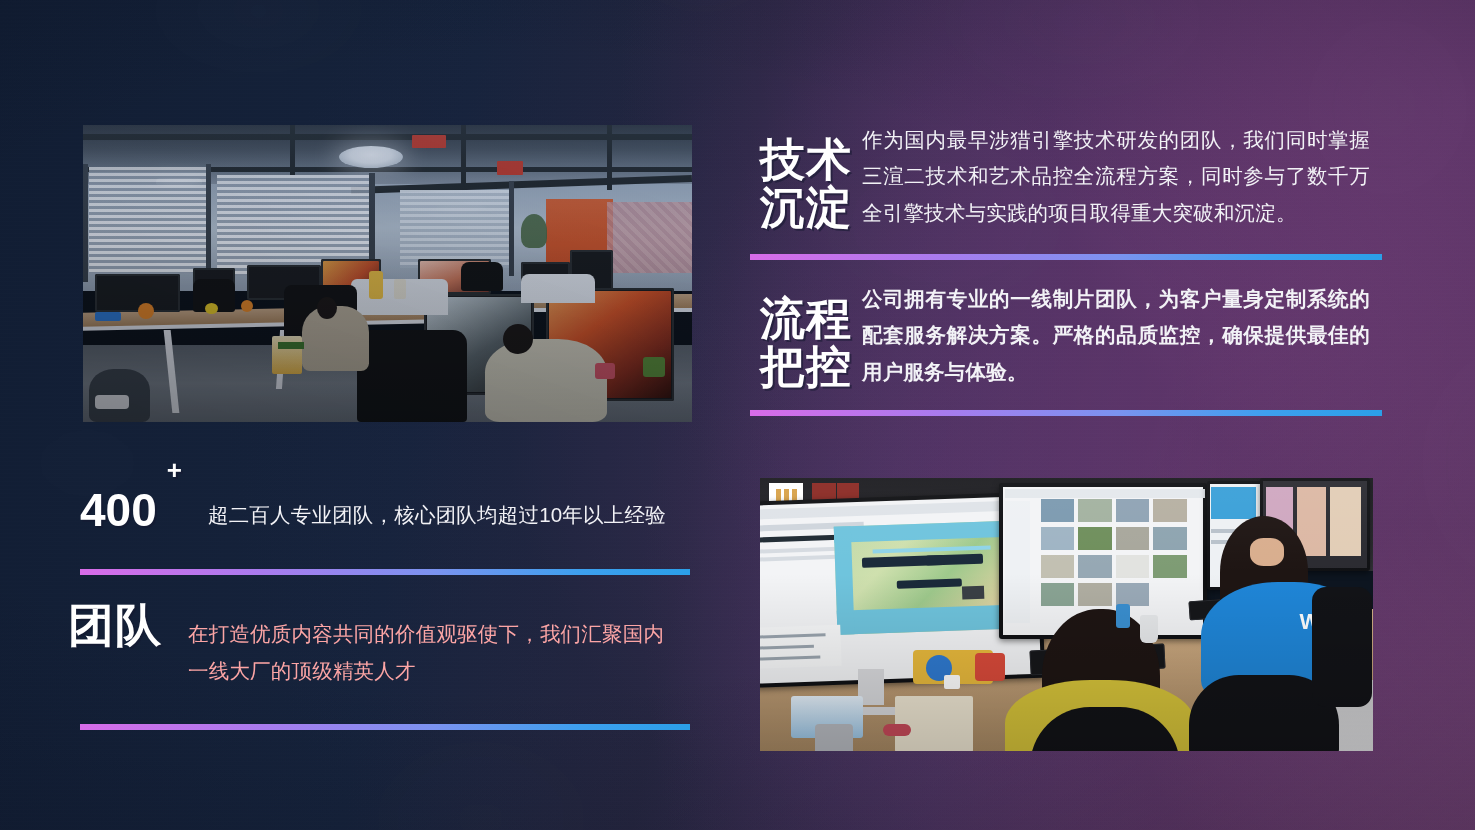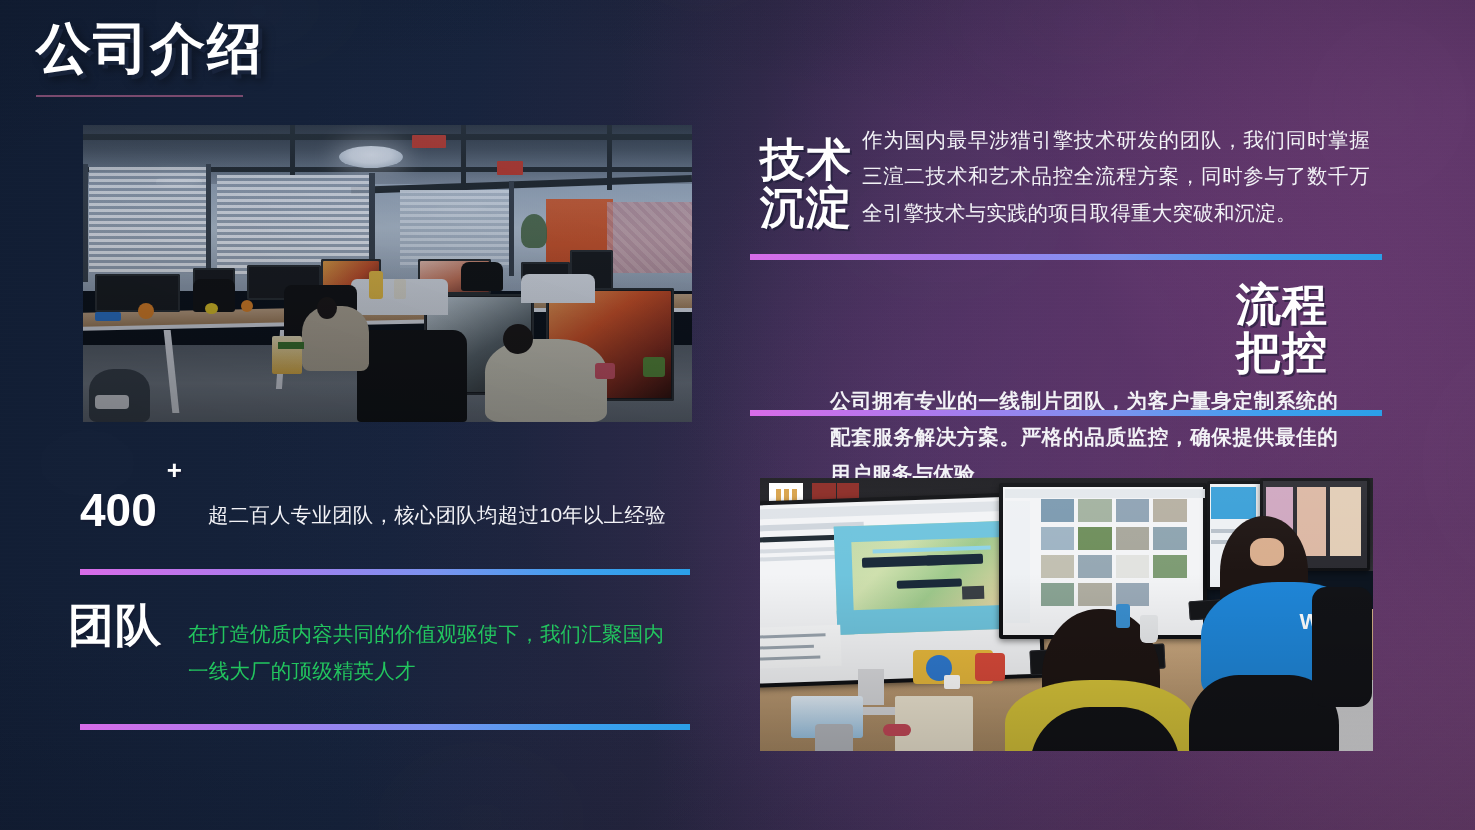--- a/index.html
+++ b/index.html
@@ -151,36 +151,32 @@
     text-shadow:2px 2px 0 rgba(20,24,48,.55);
   }
   #stat-text { font-size:20.5px; color:#f2f2f6; margin-left:36px; margin-bottom:4px; letter-spacing:.2px; }
 
   #team-block { position:absolute; left:68px; top:600px; display:flex; align-items:flex-start; }
   #team-key {
     width:120px; flex:0 0 120px;
     font-size:46px; font-weight:bold; color:#ffffff; line-height:1.1; letter-spacing:1px;
     text-shadow:2px 2px 0 rgba(20,24,48,.55);
   }
-  #team-body { font-size:20.5px; color:#22c55e; line-height:1.8; letter-spacing:.2px; width:490px; }
+  #team-body { font-size:20.5px; color:#fca5a5; line-height:1.8; letter-spacing:.2px; width:490px; }
 </style>
 </head>
 <body>
 
 <div id="slide">
 
   <div class="bg-base"></div>
   <div class="bg-blobs"></div>
   <div class="bg-scan"></div>
   <div class="bg-vignette"></div>
 
-  <div id="title-block">
-    <div id="page-title">公司介绍</div>
-    <div id="title-rule"></div>
-  </div>
 
   <div class="photo" id="photo-office">
     <div class="of-sky"></div>
     <div class="of-ceil"></div>
 
     <div class="of-beam" style="left:0;top:3%;width:100%;height:6px;"></div>
     <div class="of-beam" style="left:0;top:14%;width:100%;height:5px;"></div>
     <div class="of-beam" style="left:34%;top:0;width:5px;height:17%;"></div>
     <div class="of-beam" style="left:62%;top:0;width:5px;height:20%;"></div>
     <div class="of-beam" style="left:86%;top:0;width:5px;height:22%;"></div>
@@ -262,21 +258,21 @@
 
   <div class="feature" id="feature-1" style="left:760px; top:122px; width:622px;">
     <div class="feat-key">
       <div>技术</div>
       <div>沉淀</div>
     </div>
     <div class="feat-body" style="width:508px;">作为国内最早涉猎引擎技术研发的团队，我们同时掌握三渲二技术和艺术品控全流程方案，同时参与了数千万全引擎技术与实践的项目取得重大突破和沉淀。</div>
   </div>
   <div class="divider" style="left:750px; top:254px; width:632px;"></div>
 
-  <div class="feature" id="feature-2" style="left:716px; top:281px; width:622px;flex-direction:column;">
+  <div class="feature" id="feature-2" style="left:760px; top:281px; width:622px;">
     <div class="feat-key">
       <div>流程</div>
       <div>把控</div>
     </div>
     <div class="feat-body" style="width:508px;font-weight:bold;">公司拥有专业的一线制片团队，为客户量身定制系统的配套服务解决方案。严格的品质监控，确保提供最佳的用户服务与体验。</div>
   </div>
   <div class="divider" style="left:750px; top:410px; width:632px;"></div>
 
   <div id="stat-block">
     <div style="display:flex;align-items:flex-start;">

